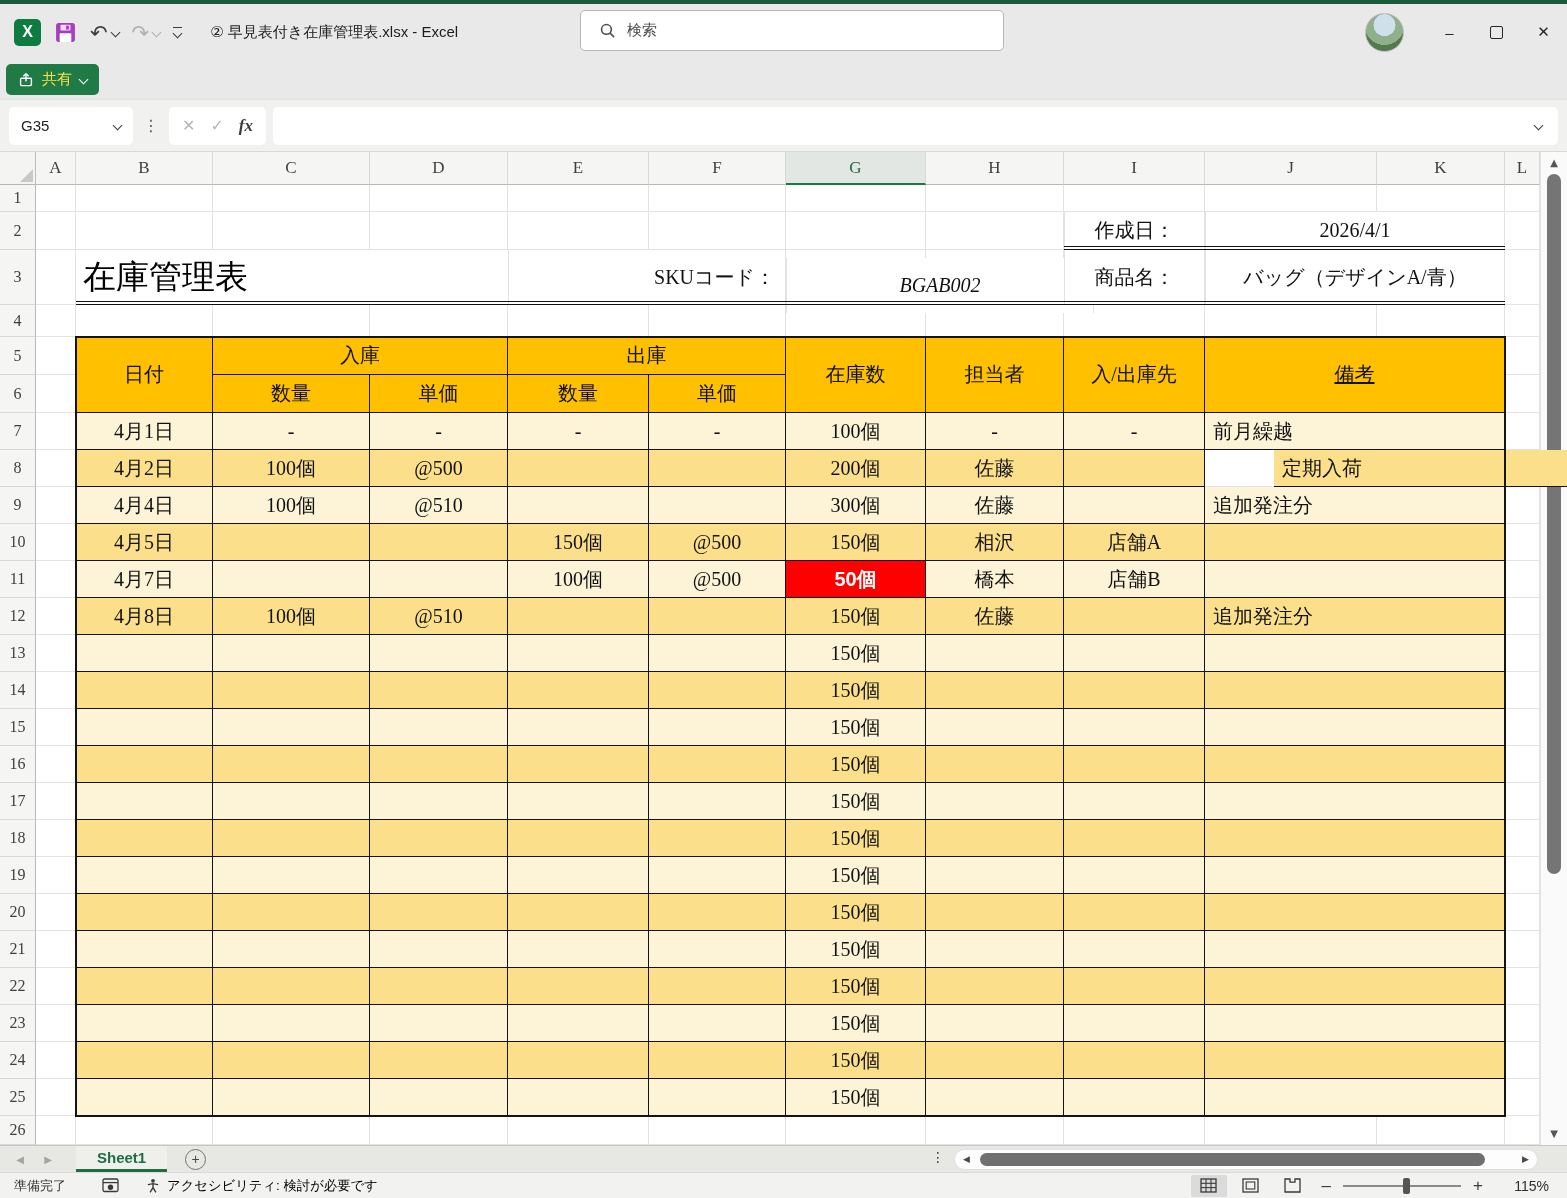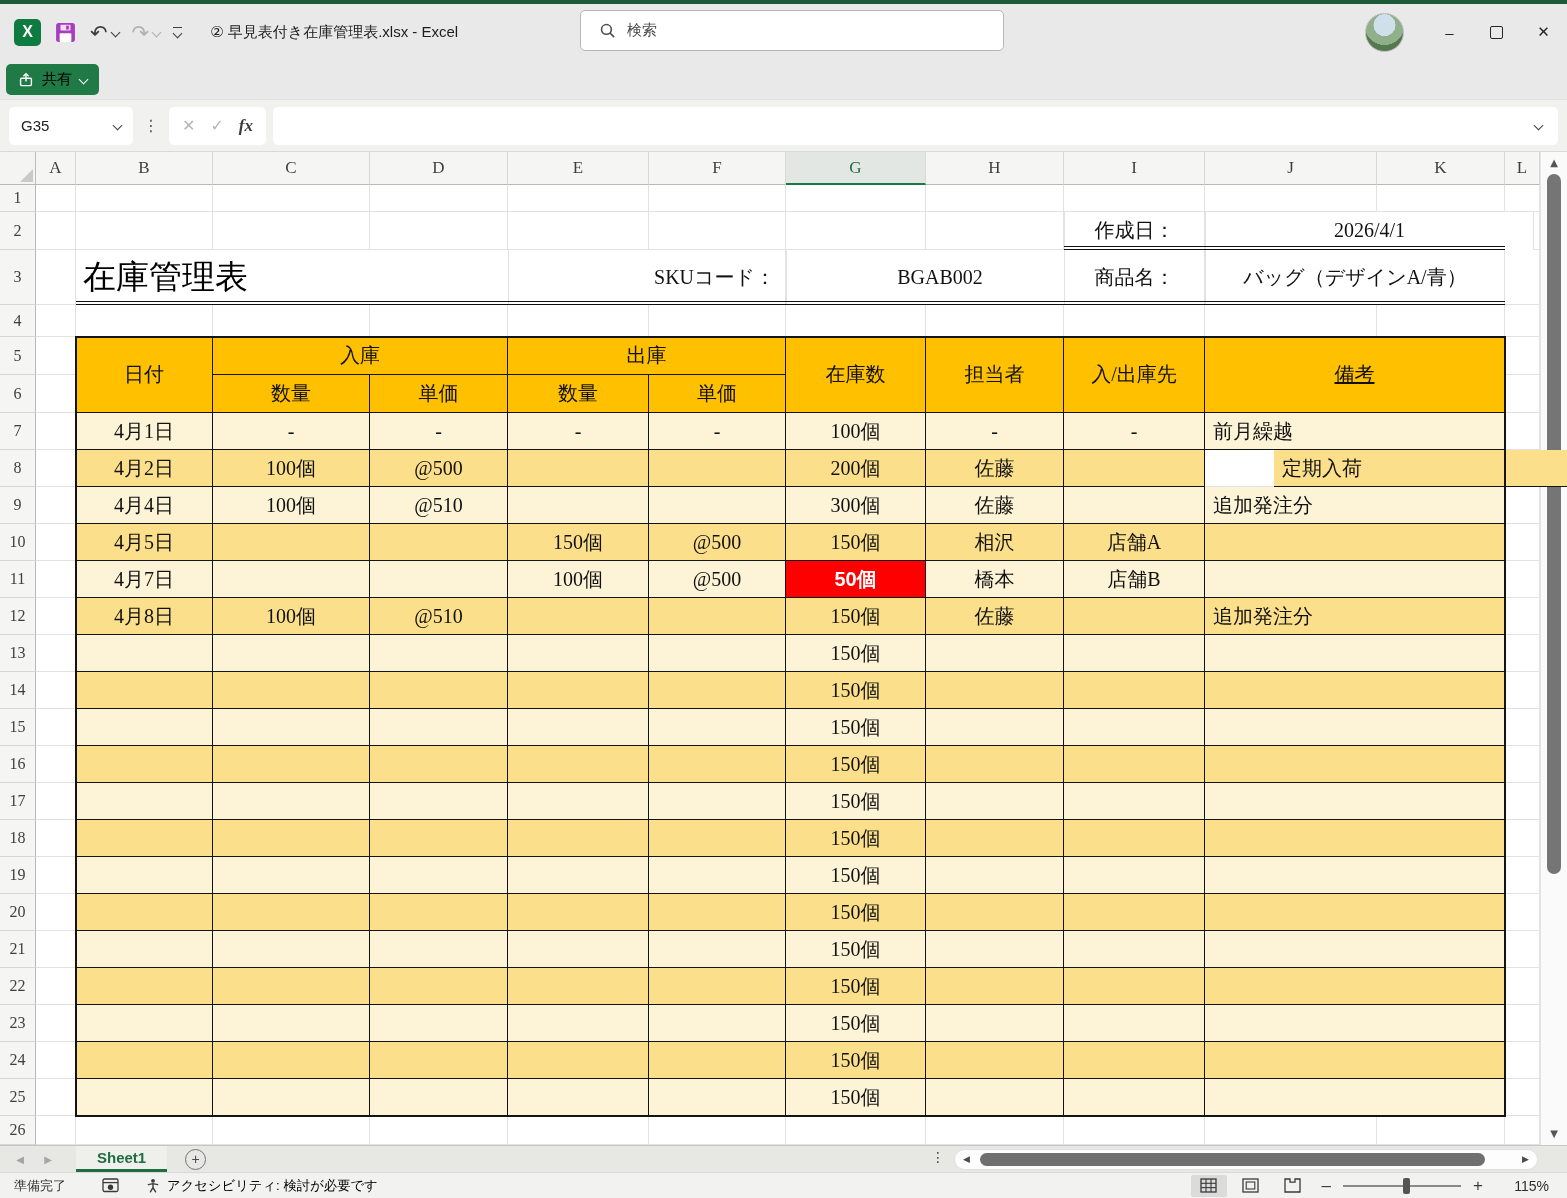--- a/index.html
+++ b/index.html
@@ -34,21 +34,21 @@
   .wbtn{width:47px;height:56px;display:flex;align-items:center;justify-content:center;
         font-size:15px;color:#262626;}
   .maxbox{width:11px;height:11px;border:1.4px solid #262626;border-radius:2px;}
 
   
   .ribbonrow{position:absolute;top:60px;left:0;right:0;height:40px;display:flex;align-items:center;
              justify-content:space-between;padding:0 16px 0 6px;box-sizing:border-box;
              border-bottom:1px solid #E2E2E2;}
   .rtabs{display:flex;align-items:center;}
   .rtab{font-size:15px;color:#1c1c1c;padding:9px 11px;white-space:nowrap;}
-  .share{background:#1F7A46;color:#000000;font-size:15px;height:31px;border-radius:5px;
+  .share{background:#1F7A46;color:#fde047;font-size:15px;height:31px;border-radius:5px;
          display:flex;align-items:center;gap:8px;padding:0 12px;justify-content:center;}
 
   
   .formularow{position:absolute;top:100px;left:0;right:0;height:52px;background:#F1F1F0;
               display:flex;align-items:center;padding:0 9px;box-sizing:border-box;gap:7px;
               border-bottom:1px solid #D9D9D9;}
   .namebox{width:124px;height:38px;background:#fff;border-radius:5px;display:flex;align-items:center;
            justify-content:space-between;padding:0 12px;box-sizing:border-box;font-size:15px;color:#222;}
   .fkebab{color:#5a5a5a;font-size:16px;padding:0 3px;}
   .fxgroup{height:38px;background:#fff;border-radius:5px;display:flex;align-items:center;gap:15px;
@@ -554,24 +554,24 @@
       <div class="gcell" style="left: 370px; top: 964px; width: 138px; height: 29px; line-height: 28px;"></div>
       <div class="gcell" style="left: 508px; top: 964px; width: 141px; height: 29px; line-height: 28px;"></div>
       <div class="gcell" style="left: 649px; top: 964px; width: 137px; height: 29px; line-height: 28px;"></div>
       <div class="gcell" style="left: 786px; top: 964px; width: 140px; height: 29px; line-height: 28px;"></div>
       <div class="gcell" style="left: 926px; top: 964px; width: 138px; height: 29px; line-height: 28px;"></div>
       <div class="gcell" style="left: 1064px; top: 964px; width: 141px; height: 29px; line-height: 28px;"></div>
       <div class="gcell" style="left: 1205px; top: 964px; width: 172px; height: 29px; line-height: 28px;"></div>
       <div class="gcell" style="left: 1377px; top: 964px; width: 128px; height: 29px; line-height: 28px;"></div>
       <div class="gcell" style="left: 1505px; top: 964px; width: 35px; height: 29px; line-height: 28px;"></div>
       <div class="info" style="left: 1064px; top: 60px; width: 141px; height: 38px; line-height: 37px;">作成日：</div>
-      <div class="info" style="left: 1205px; top: 60px; width: 329px; height: 38px; line-height: 37px;">2026/4/1</div>
+      <div class="info" style="left: 1205px; top: 60px; width: 300px; height: 38px; line-height: 37px;">2026/4/1</div>
       <div class="sheettitle" style="left: 76px; top: 98px; width: 432px; height: 55px; line-height: 54px;">在庫管理表</div>
       <div class="info right" style="left: 508px; top: 98px; width: 278px; height: 55px; line-height: 54px;">SKUコード：</div>
-      <div class="info" style="left: 786px; top: 98px; width: 308px; height: 55px; line-height: 54px;">BGAB002</div>
+      <div class="info" style="left: 786px; top: 106px; width: 308px; height: 55px; line-height: 54px; font-style: italic;">BGAB002</div>
       <div class="info" style="left: 1064px; top: 98px; width: 141px; height: 55px; line-height: 54px;">商品名：</div>
       <div class="info" style="left: 1205px; top: 98px; width: 300px; height: 55px; line-height: 54px;">バッグ（デザインA/青）</div>
       <div class="dbl" style="left: 1064px; top: 94px; width: 441px; height: 4px; line-height: 3px;"></div>
       <div class="dbl" style="left: 76px; top: 149px; width: 1429px; height: 4px; line-height: 3px;"></div>
       <div class="tcell th" style="left: 76px; top: 185px; width: 137px; height: 76px; line-height: 75px;">日付</div>
       <div class="tcell th" style="left: 213px; top: 185px; width: 295px; height: 38px; line-height: 37px;">入庫</div>
       <div class="tcell th" style="left: 508px; top: 185px; width: 278px; height: 38px; line-height: 37px;">出庫</div>
       <div class="tcell th" style="left: 213px; top: 223px; width: 157px; height: 38px; line-height: 37px;">数量</div>
       <div class="tcell th" style="left: 370px; top: 223px; width: 138px; height: 38px; line-height: 37px;">単価</div>
       <div class="tcell th" style="left: 508px; top: 223px; width: 141px; height: 38px; line-height: 37px;">数量</div>

